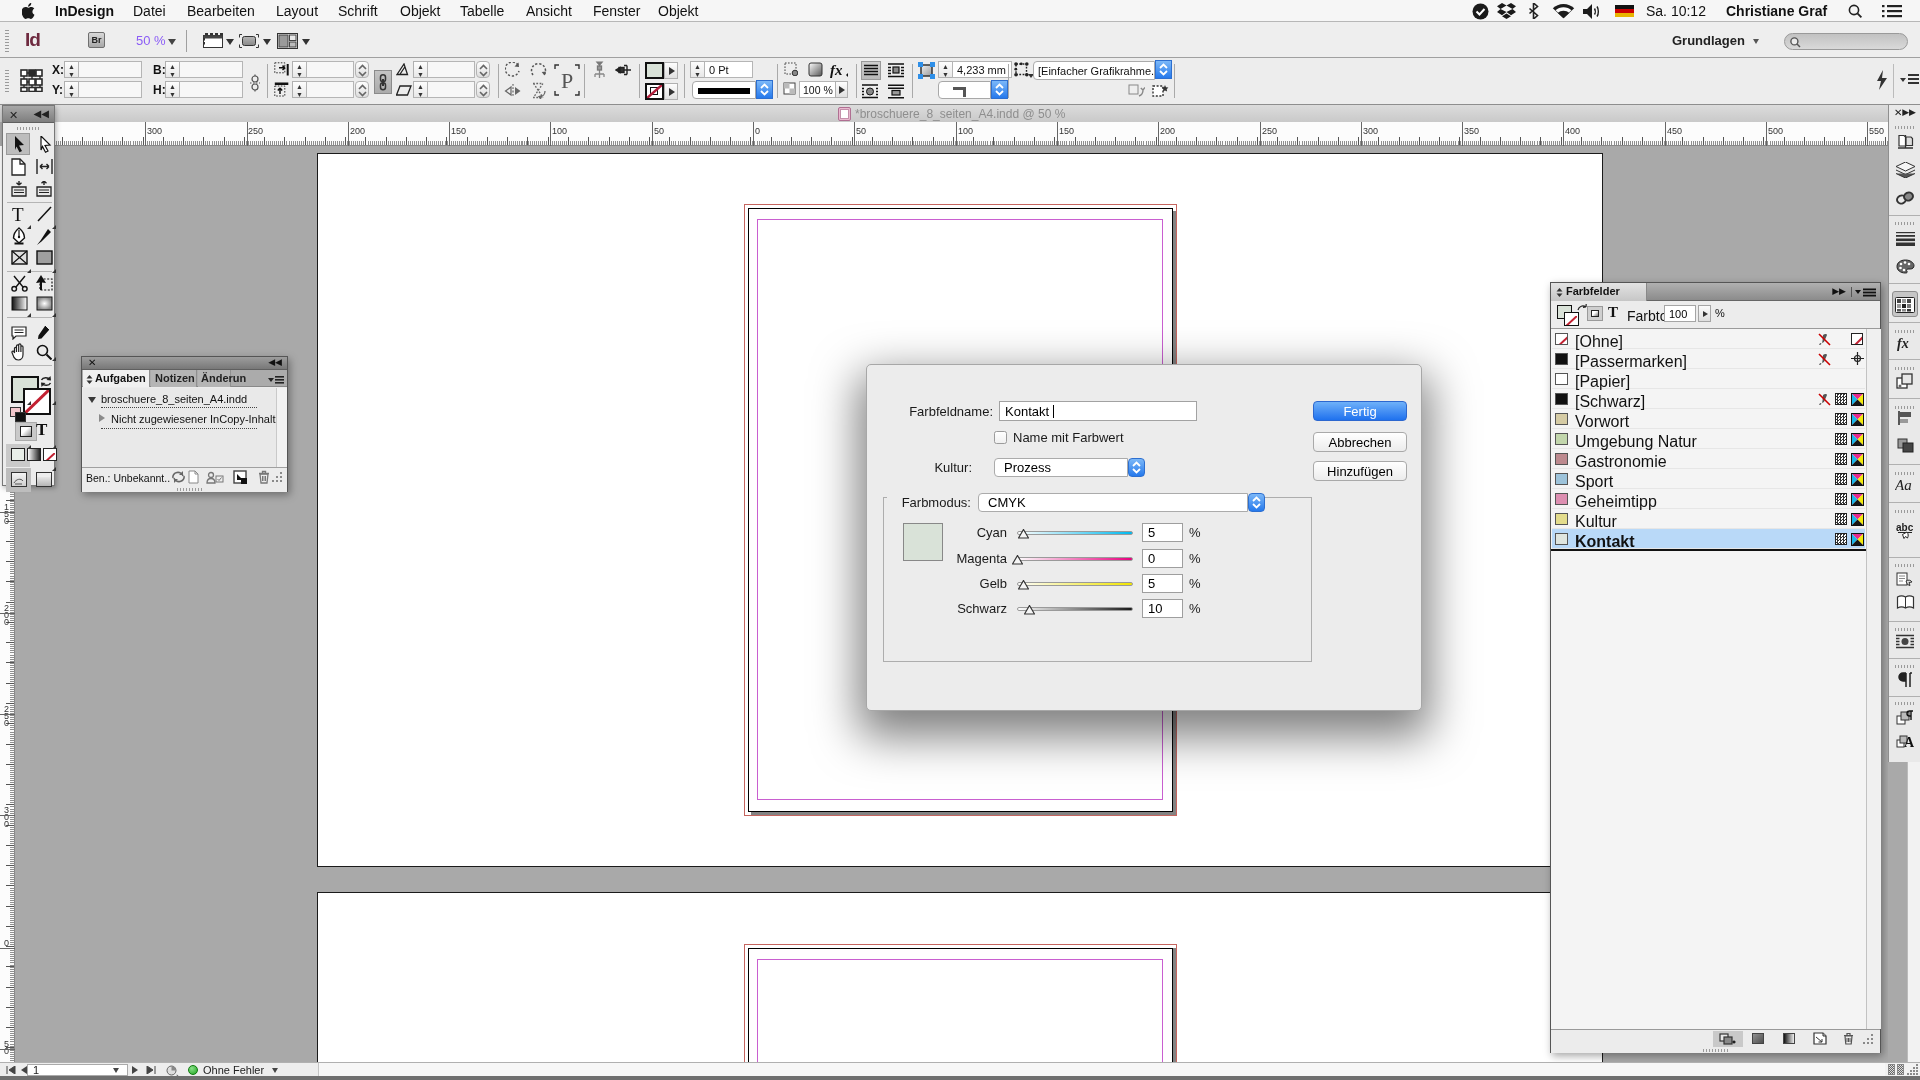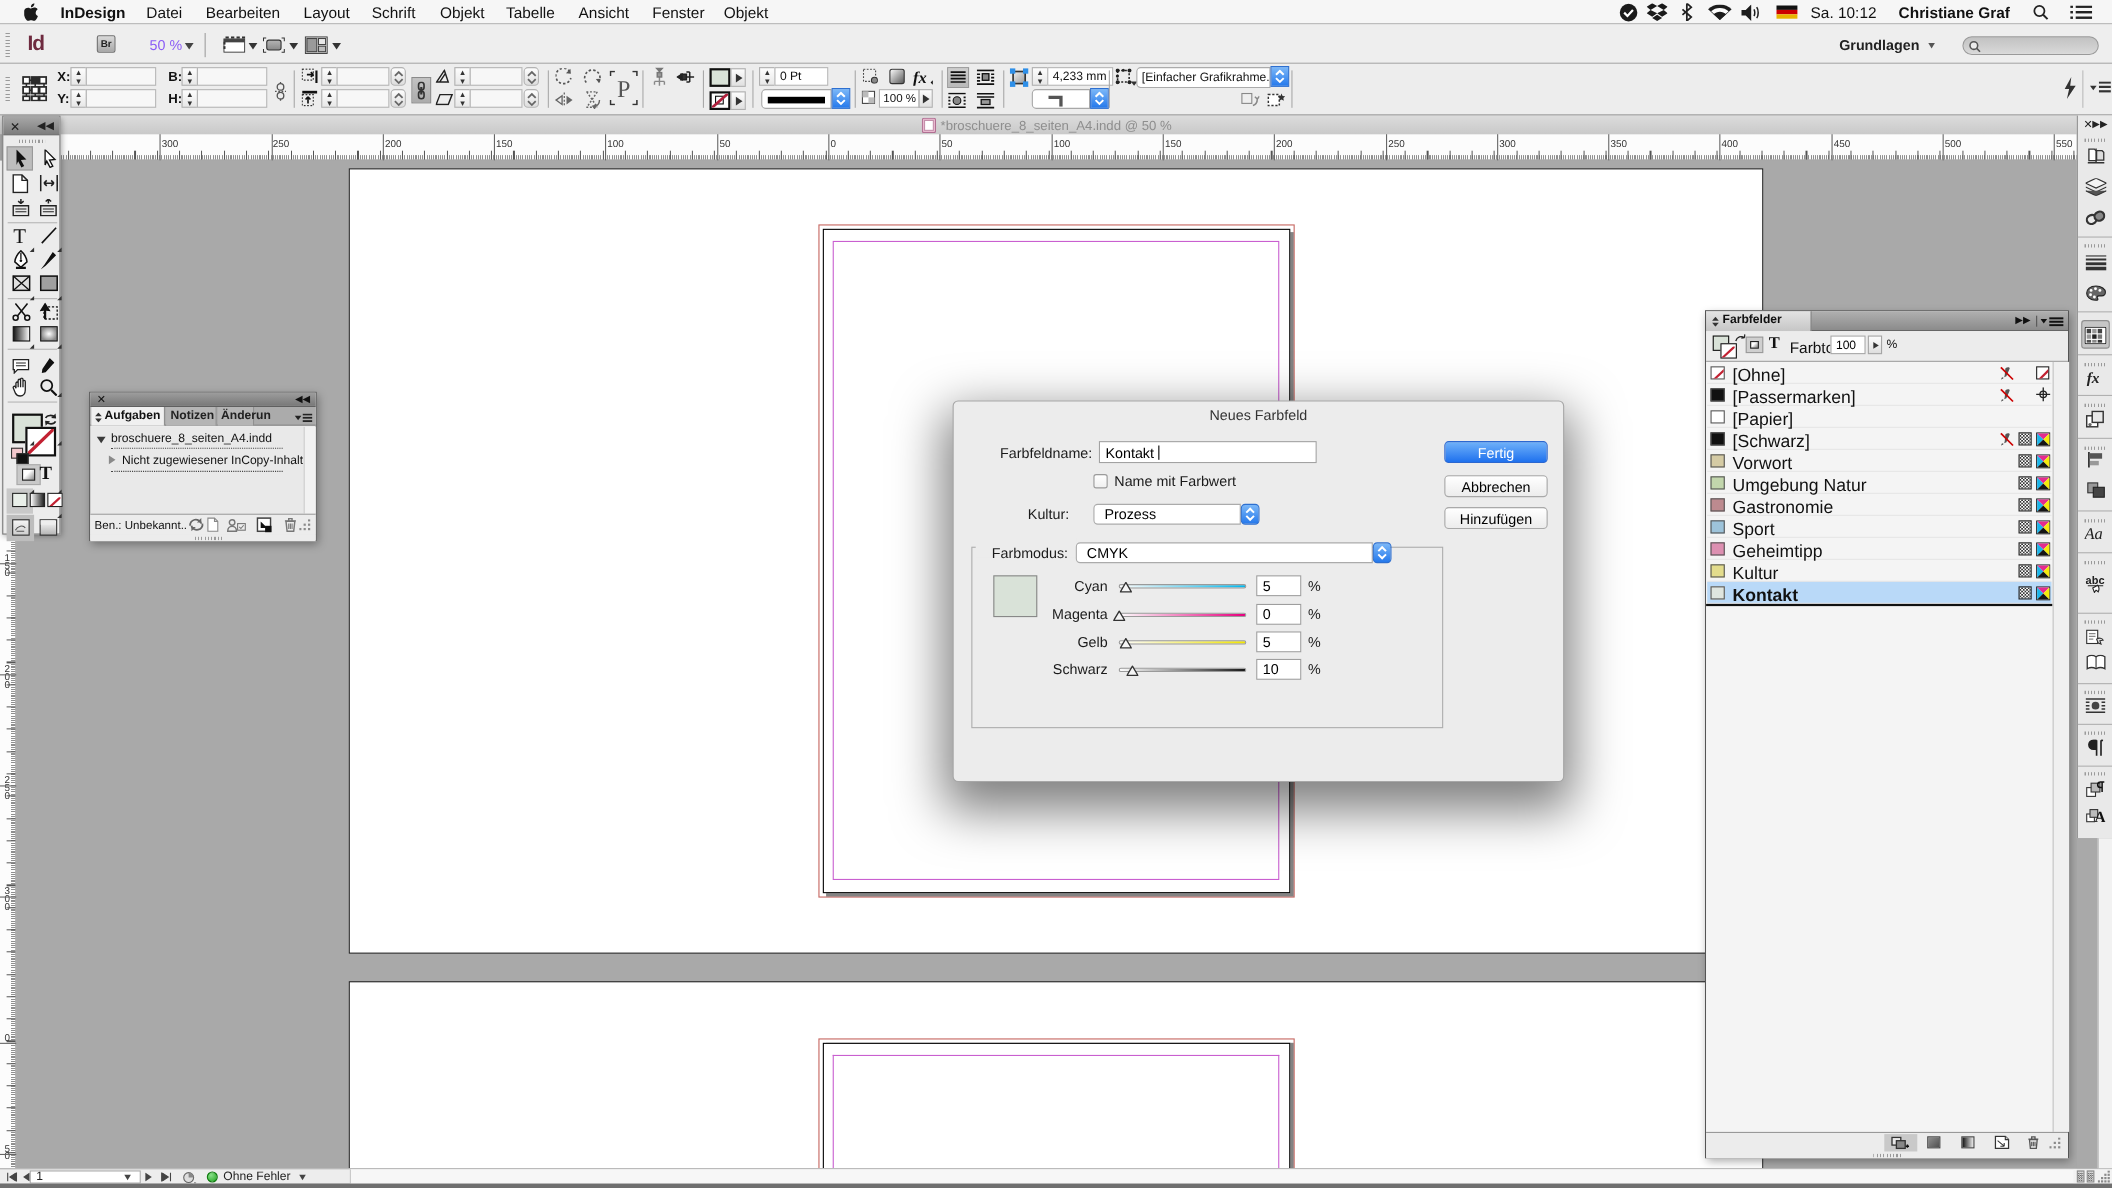--- a/index.html
+++ b/index.html
@@ -1148,21 +1148,20 @@
           <rect x="9" y="9" width="2" height="2"></rect>
         </g>
       </svg>
     </div>
 </div>
 <div id="botline"></div>
 <div class="abs" style="left:1888px;top:762px;width:32px;height:300px;background:#a9a9a9">
     <div class="abs" style="left:19px;top:0;width:13px;height:300px;background:#f2f2f2;border-left:1px solid #bbb"></div>
   </div>
 <div id="dlg">
- <div class="abs" style="left:0;top:0;width:100%;height:22px;text-align:center;font-size:13px;color:#333;padding-top:5px">Neues Farbfeld</div>
  <span class="abs f13" style="left:30px;top:39px;width:96px;text-align:right;color:#1a1a1a">Farbfeldname:</span>
  <div class="abs" style="left:132px;top:36px;width:198px;height:20px;background:#fff;border:1px solid #a2a2a2;font-size:13px;padding:2px 0 0 5px">Kontakt <span style="display:inline-block;width:1px;height:13px;background:#000;vertical-align:-2px"></span></div>
  <div class="abs" style="left:127px;top:66px;width:13px;height:13px;background:linear-gradient(#fff,#f0f0f0);border:1px solid #9b9b9b;border-radius:2.5px"></div>
  <span class="abs f13" style="left:146px;top:65px;color:#1a1a1a">Name mit Farbwert</span>
  <span class="abs f13" style="left:30px;top:95px;width:75px;text-align:right;color:#1a1a1a">Kultur:</span>
  <div class="ddl" style="left:127px;top:93px;width:134px">Prozess</div>
  <div class="stepb" style="left:261px;top:93px;border-radius:4px;height:19px">
       <svg style="position:absolute;left:2px;top:2px" width="11" height="13" viewBox="0 0 11 13">
         <path d="M2 5L5.5 1.5 9 5" stroke="#fff" stroke-width="1.8" fill="none"></path>
         <path d="M2 8L5.5 11.5 9 8" stroke="#fff" stroke-width="1.8" fill="none"></path>

